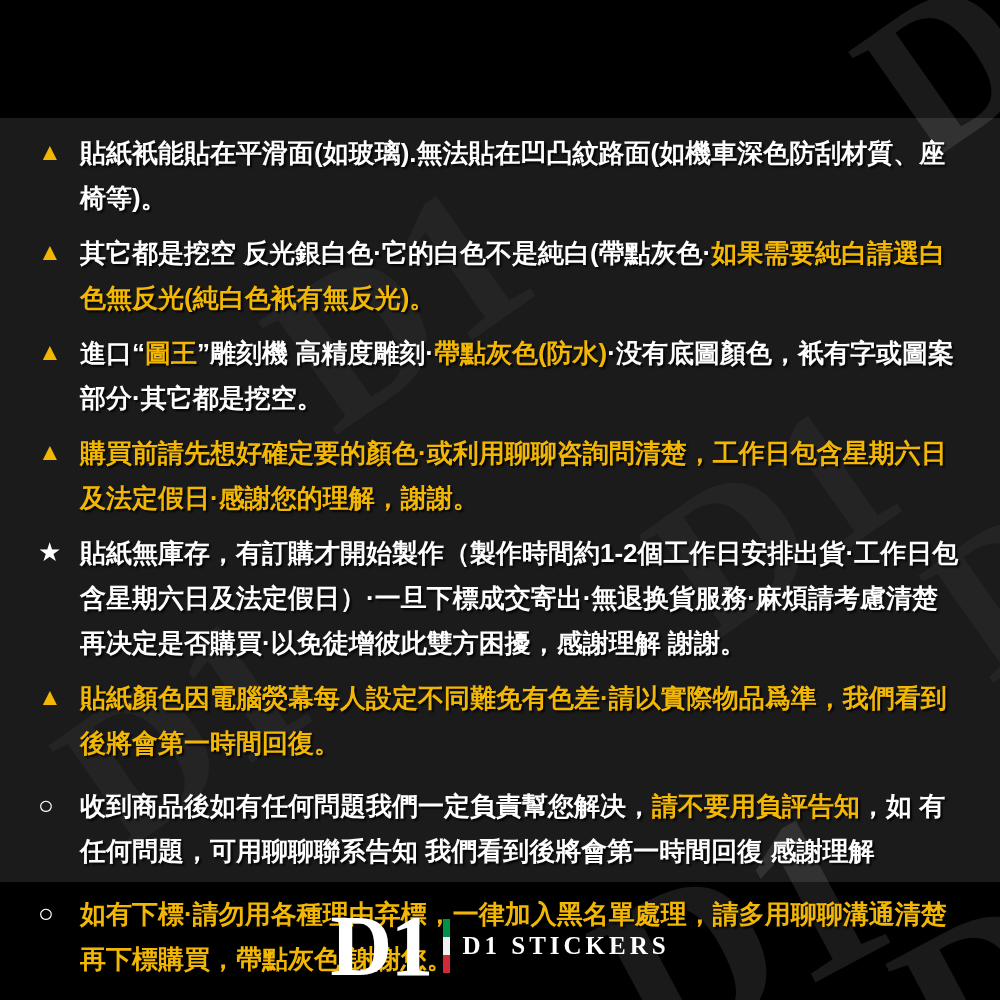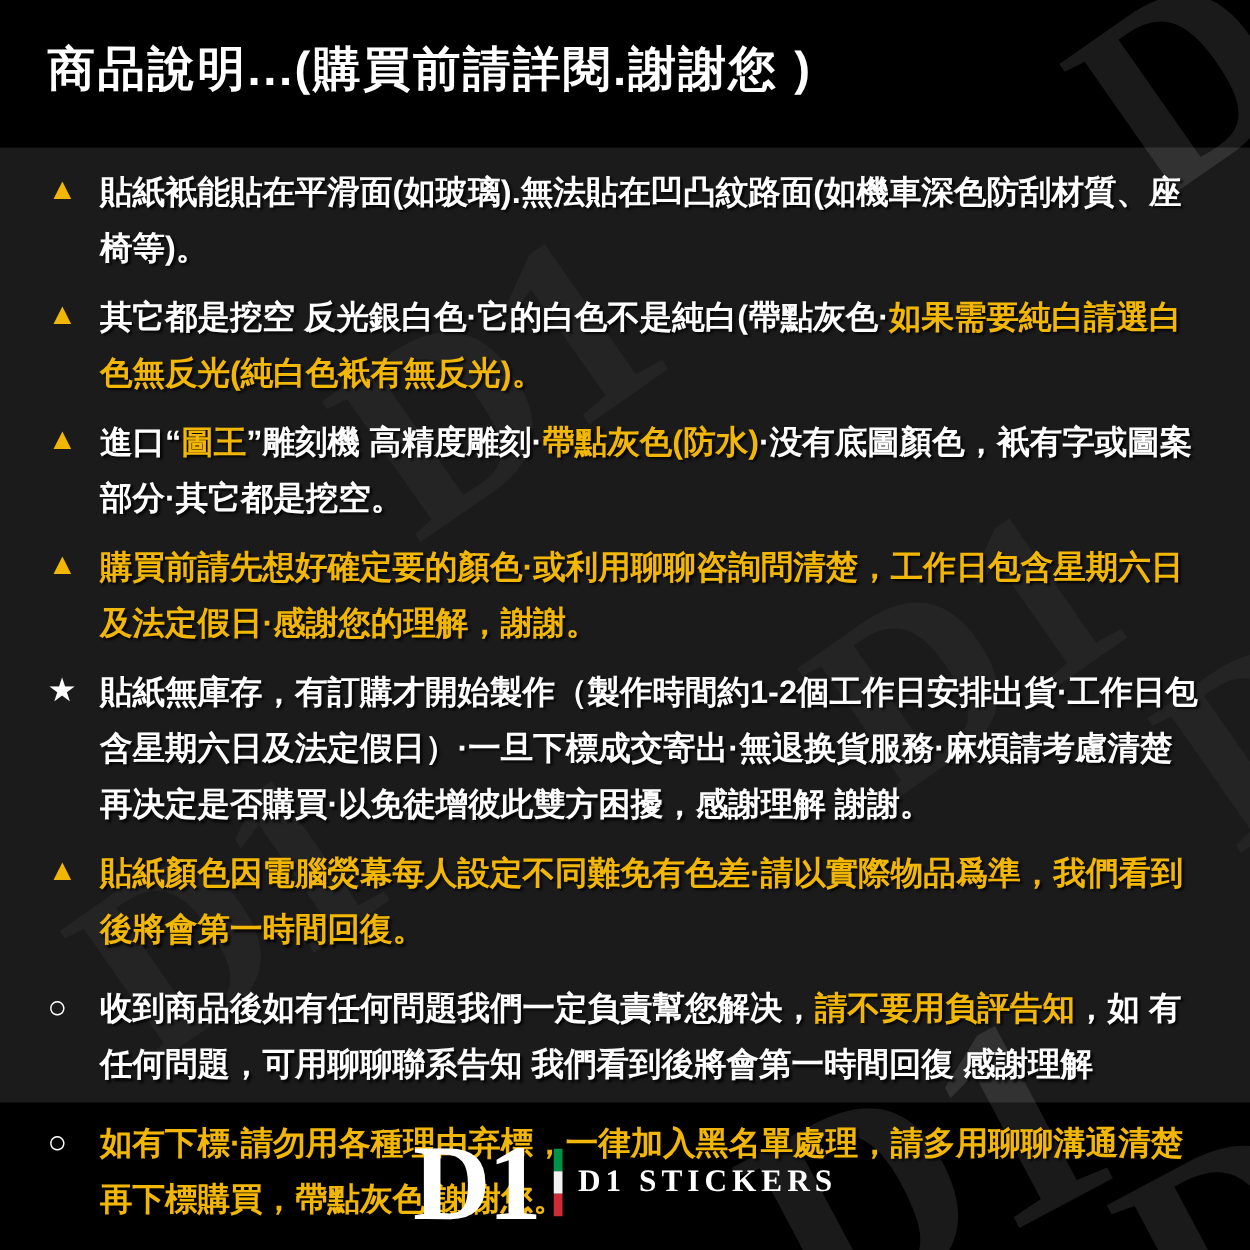--- a/index.html
+++ b/index.html
@@ -51,21 +51,20 @@
   <div class="wm-layer">
     <div class="wm wm-dark" style="left:860px;top:-70px;font-size:210px;">D1</div>
     <div class="wm" style="left:270px;top:200px;font-size:210px;">D1</div>
     <div class="wm" style="left:650px;top:420px;font-size:200px;">D1</div>
     <div class="wm" style="left:930px;top:460px;font-size:200px;">D1</div>
     <div class="wm" style="left:60px;top:630px;font-size:200px;">D1</div>
     <div class="wm wm-dark" style="left:600px;top:820px;font-size:230px;transform:rotate(-28deg);">D1</div>
     <div class="wm wm-dark" style="left:900px;top:850px;font-size:230px;transform:rotate(-28deg);">D1</div>
   </div>
 
-  <div class="title">商品說明...(購買前請詳閱.謝謝您 )</div>
 
   <div class="notes" id="notes-list">
       <div class="note">
         <span class="marker m-yellow">▲</span>
         <p class="txt"><span class="seg-white">貼紙衹能貼在平滑面(如玻璃).無法貼在凹凸紋路面(如機車深色防刮材質、座椅等)。</span></p>
       </div>
       <div class="note">
         <span class="marker m-yellow">▲</span>
         <p class="txt"><span class="seg-white">其它都是挖空 反光銀白色·它的白色不是純白(帶點灰色·</span><span class="seg-yellow">如果需要純白請選白色無反光(純白色衹有無反光)。</span></p>
       </div>

